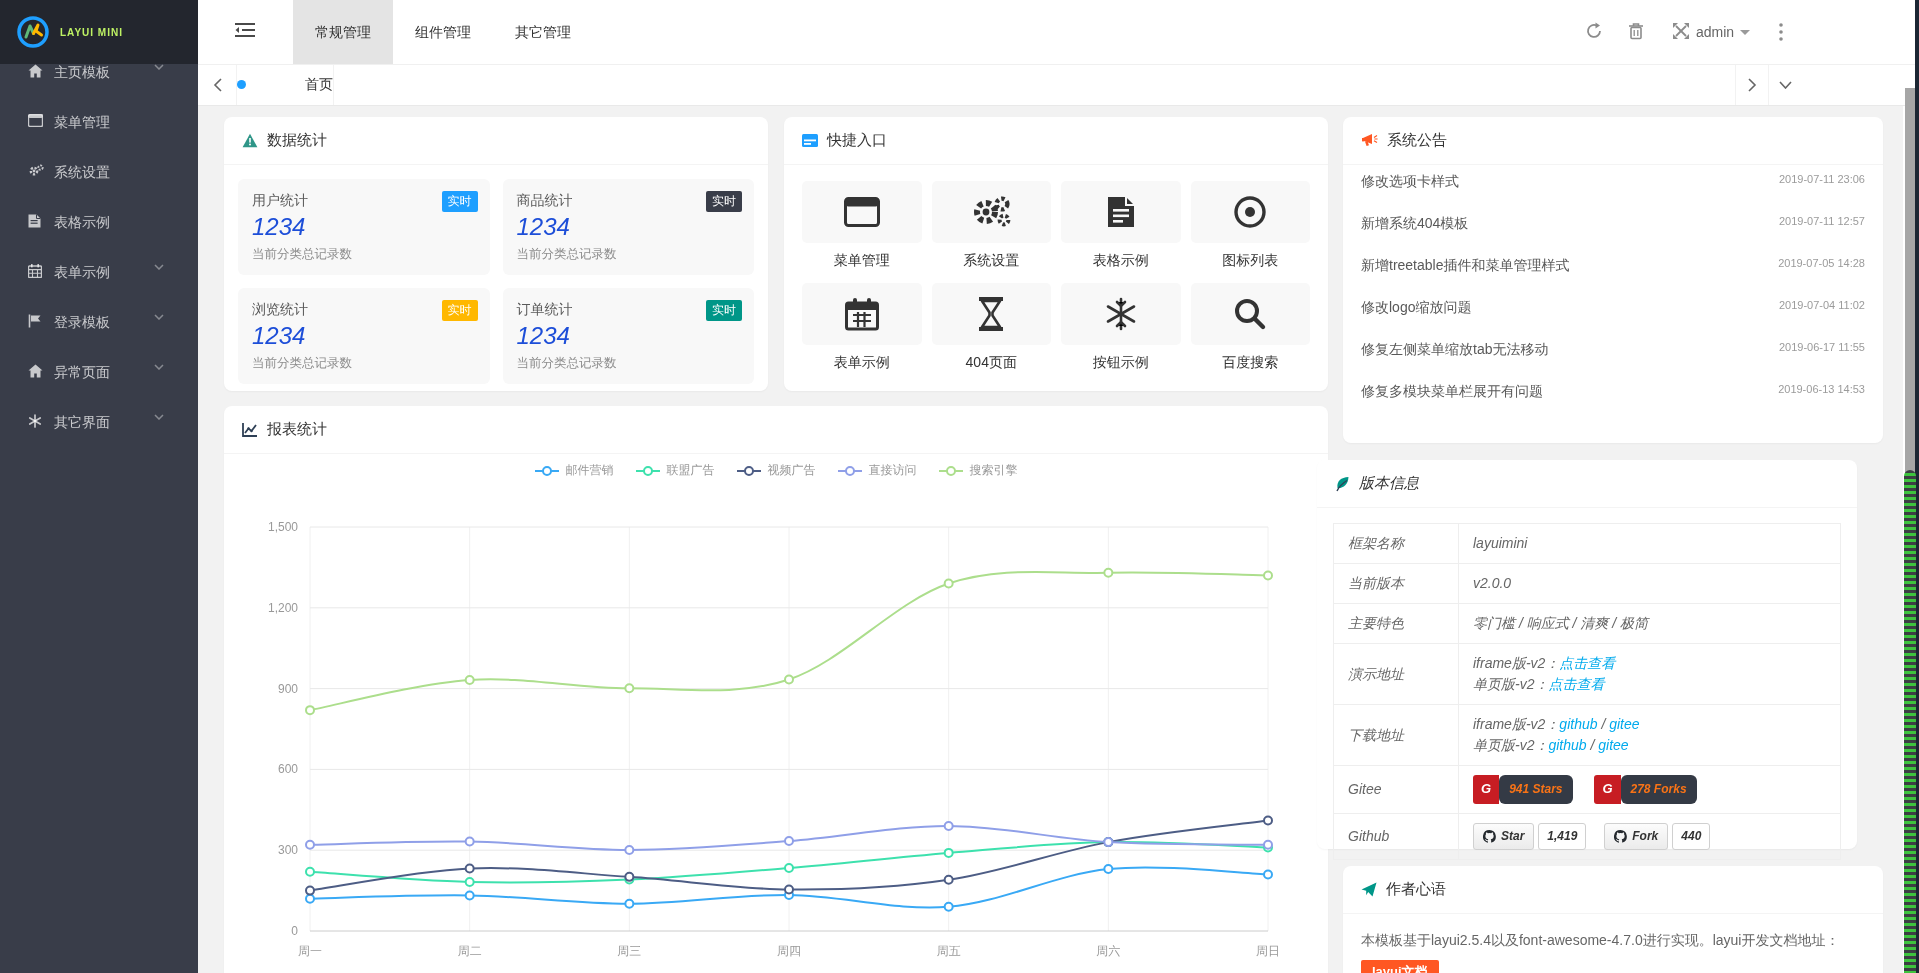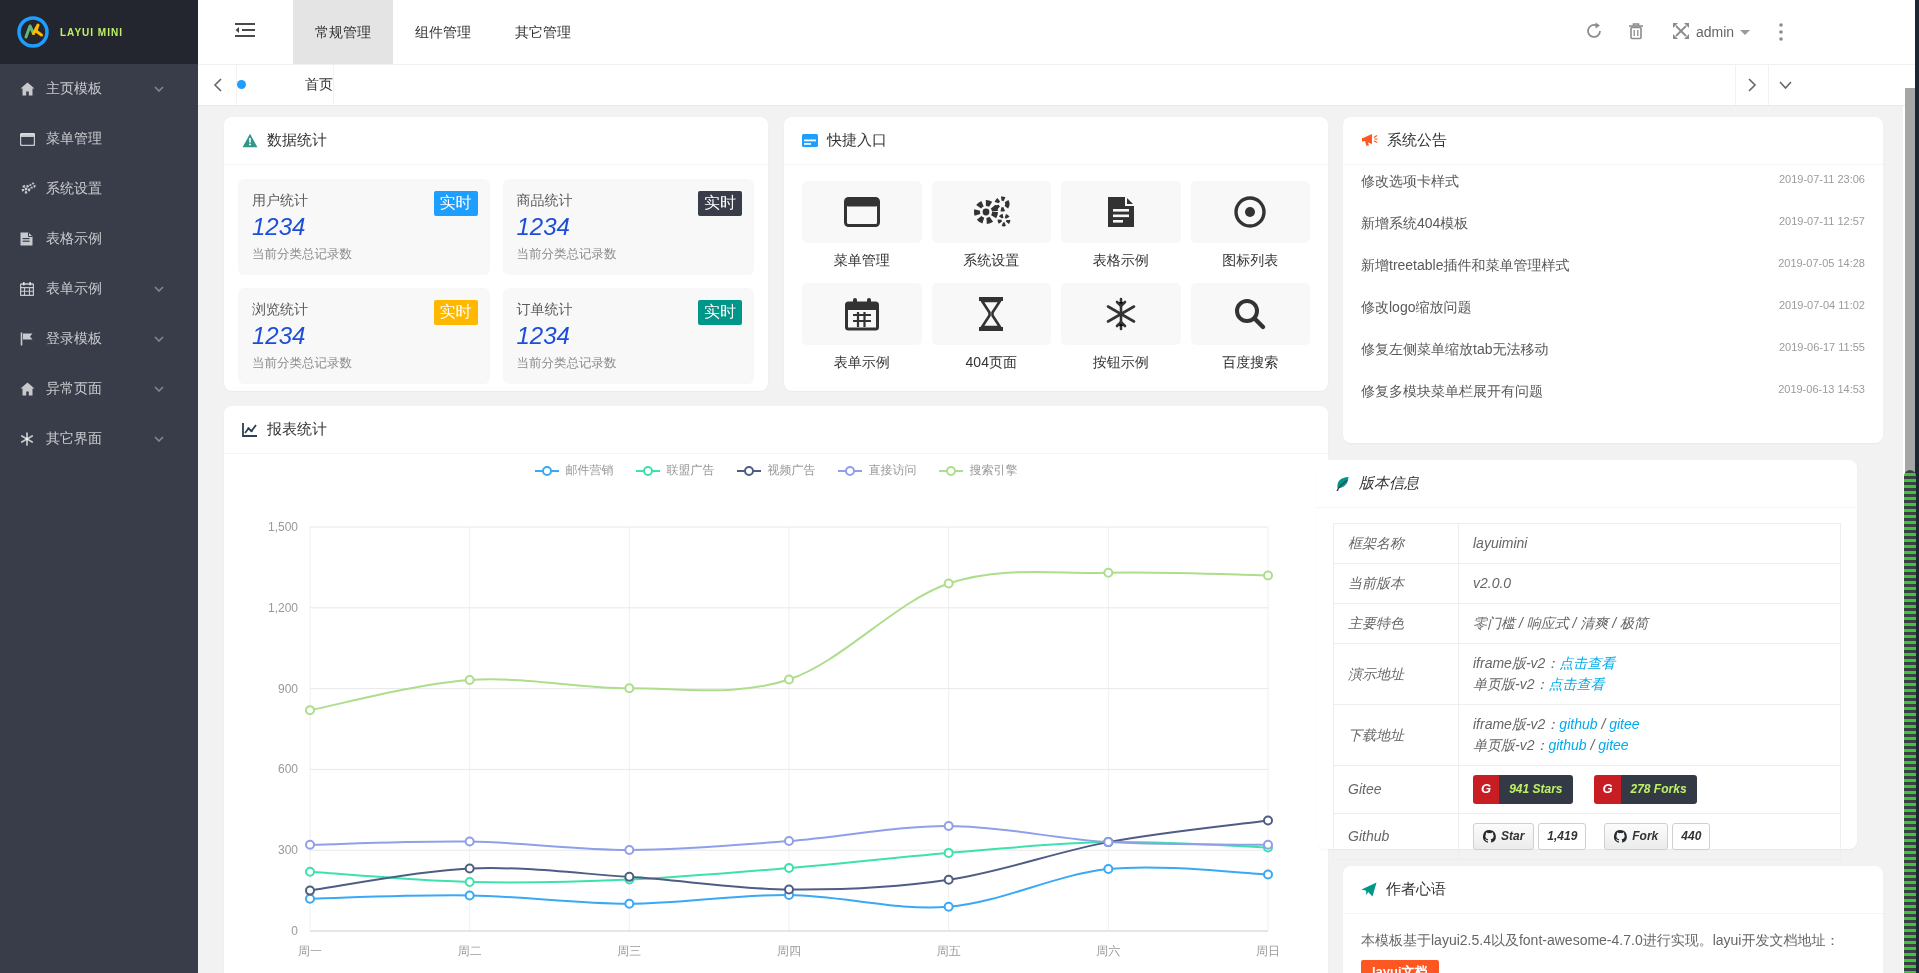--- a/index.html
+++ b/index.html
@@ -3,22 +3,22 @@
 <meta charset="utf-8">
 <style>
   html,body{margin:0;padding:0;background:#fff;}
   .stage{position:relative;width:1919px;height:973px;overflow:hidden;
          font-family:"Liberation Sans","DejaVu Sans",sans-serif;font-size:14px;color:#333;}
   
   .sidebar{position:absolute;left:0;top:0;width:198px;height:973px;background:#393D49;z-index:5;}
   .logo{height:64px;background:#23262E;display:flex;align-items:center;padding-left:16px;gap:10px;}
   .logo-text{color:#bef264;font-weight:bold;font-size:10px;letter-spacing:1px;}
   .menu{list-style:none;margin:0;padding:0;}
-  .menu li{height:50px;display:flex;align-items:center;padding:0 34px 0 20px;
-           color:rgba(255,255,255,.72);cursor:pointer;}
+  .menu li{height:50px;display:flex;padding:0 34px 0 20px;
+           color:rgba(255,255,255,.72);cursor:pointer;margin-left:8px;}
   .menu li .mi{width:22px;display:inline-flex;justify-content:flex-start;color:rgba(255,255,255,.72);}
   .menu li .mlabel{flex:1;margin-left:4px;}
   .menu li .chev{opacity:.55;}
   
   .topbar{position:absolute;left:198px;top:0;width:1721px;height:64px;background:#fff;
           border-bottom:1px solid #f0f0f0;z-index:4;}
   .burger{position:absolute;left:36px;top:20px;width:24px;height:24px;color:#4a4a4a;cursor:pointer;}
   .hnav{position:absolute;left:95px;top:0;height:64px;display:flex;}
   .hnav .htab{width:100px;height:64px;line-height:64px;text-align:center;color:#333;cursor:pointer;}
   .hnav .htab.active{background:#e4e4e4;}
@@ -44,21 +44,21 @@
   #card-notice{left:1145px;top:12px;width:540px;height:326px;}
   #card-chart{left:26px;top:301px;width:1104px;height:640px;}
   #card-version{left:1119px;top:355px;width:540px;height:389px;font-style:italic;}
   #card-author{left:1145px;top:761px;width:540px;height:180px;}
   
   .stats-grid{display:grid;grid-template-columns:1fr 1fr;gap:13px;padding:14px;}
   .stat-box{position:relative;background:#f8f8f8;border-radius:6px;height:96px;padding:13px 14px;box-sizing:border-box;}
   .stat-label{font-size:14px;color:#595959;}
   .stat-num{font-size:24px;color:#1d4ed8;margin-top:3px;font-style:italic;}
   .stat-desc{font-size:12.5px;color:#8c8c8c;margin-top:5px;}
-  .stat-badge{position:absolute;right:12px;top:12px;color:#fff;font-size:16px;padding:2px 6px;border-radius:2px;}
+  .stat-badge{position:absolute;right:12px;top:12px;color:#fff;font-size:12px;padding:2px 6px;border-radius:2px;}
   
   .quick-grid{display:grid;grid-template-columns:repeat(4,1fr);column-gap:10px;row-gap:13px;padding:16px 18px;}
   .q-tile{cursor:pointer;text-align:center;}
   .q-icon{height:62px;background:#f8f8f8;border-radius:5px;display:flex;align-items:center;justify-content:center;color:#333;}
   .q-label{margin-top:9px;font-size:14px;color:#333;}
   
   .notice-list{padding:8px 18px 0 18px;}
   .notice-item{height:42px;display:flex;justify-content:space-between;cursor:pointer;}
   .n-text{color:#595959;font-size:14px;}
   .n-time{color:#9b9b9b;font-size:11px;}
@@ -70,21 +70,21 @@
   .lgt{font-size:12px;color:#999;margin-left:7px;text-align:center;}
   .chart-svg{position:absolute;left:0;top:0;}
   
   .ver-body{padding:15px 16px;}
   table.vt{width:100%;border-collapse:collapse;}
   .vt td{border:1px solid #eee;padding:9px 14px;font-size:14px;color:#666;line-height:21px;}
   .vt td.k{width:96px;}
   a.lk{color:#01AAED;text-decoration:none;cursor:pointer;}
   .gt-badge{display:inline-flex;border-radius:3px;overflow:hidden;margin-right:18px;vertical-align:middle;cursor:pointer;}
   .gt-left{background:#C71D23;color:#fff;font-weight:bold;font-size:13px;padding:3px 8px;}
-  .gt-right{background:#343A45;color:#bef264;font-weight:bold;font-size:12px;padding:4px 10px;}
+  .gt-right{background:#343A45;color:#f97316;font-weight:bold;font-size:12px;padding:4px 10px;border-radius:6px;}
   .gh-group{display:inline-flex;align-items:flex-start;margin-right:14px;vertical-align:middle;cursor:pointer;}
   .gh-btn{display:inline-flex;align-items:center;gap:5px;border:1px solid #d0d0d0;border-radius:3px;
           background:linear-gradient(#fcfcfc,#ebebeb);padding:2px 9px;font-size:12px;font-weight:bold;color:#333;}
   .gh-count{border:1px solid #d0d0d0;border-radius:3px;background:#fff;padding:2px 8px;font-size:12px;font-weight:bold;color:#333;margin-left:4px;}
   
   .author-body{padding:13px 18px;font-size:14px;color:#666;line-height:27px;}
   .doc-btn{display:inline-block;background:#FF5722;color:#fff;font-size:13px;font-weight:bold;
            padding:3px 11px;border-radius:2px;border:none;cursor:pointer;margin:6px 0;}
   
   .scrollstrip{position:absolute;right:0;top:0;width:16px;height:973px;z-index:9;}

